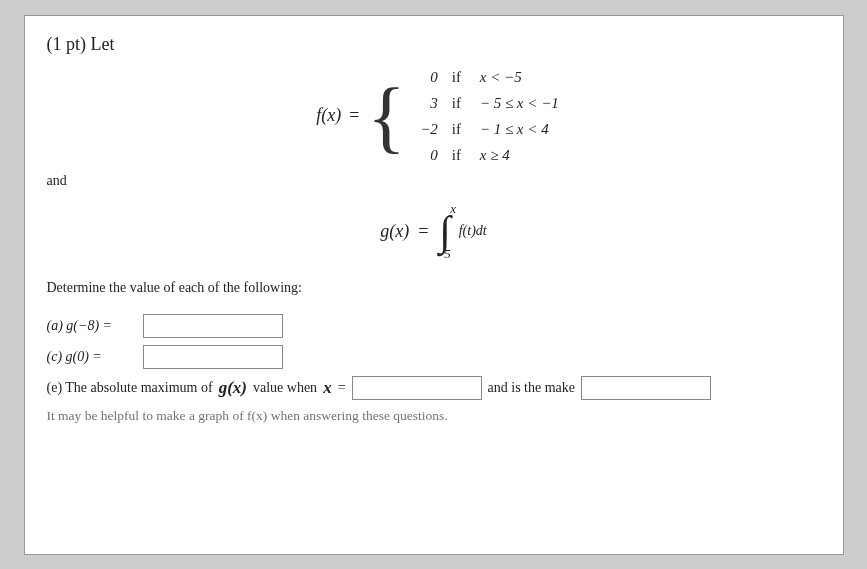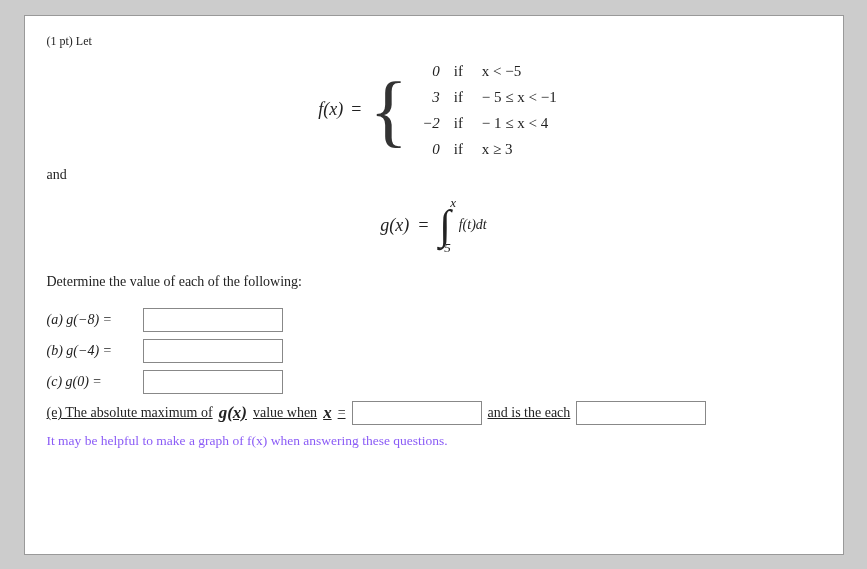--- a/index.html
+++ b/index.html
@@ -21,21 +21,21 @@
       background: #fff;
       border: 1px solid #999;
       width: 820px;
       min-height: 540px;
       padding: 18px 22px 18px 22px;
       font-size: 15px;
       color: #222;
     }
 
     .problem-header {
-      font-size: 12px;
+      font-size: 18px;
       margin-bottom: 9px;
     }
 
     .math-block {
       display: flex;
       justify-content: center;
       align-items: center;
       margin: 10px 0 6px 0;
     }
 
@@ -86,20 +86,21 @@
       font-style: italic;
       font-size: 15px;
     }
 
     .case-if {
       font-style: normal;
       min-width: 14px;
     }
 
     .case-cond {
+      font-style: italic;
       font-size: 15px;
       white-space: nowrap;
     }
 
     .and-label {
       font-size: 14px;
       margin: 0 0 4px 0;
     }
 
     .gx-block {
@@ -171,36 +172,35 @@
       outline: none;
     }
 
     .part-e-row {
       display: flex;
       align-items: center;
       font-size: 14px;
       gap: 6px;
       margin-top: 4px;
       flex-wrap: wrap;
-      text-decoration: underline;
     }
 
     .part-e-input {
       border: 1px solid #888;
       width: 130px;
       height: 24px;
       padding: 0 4px;
       font-size: 14px;
       outline: none;
     }
 
     .hint-text {
       font-size: 13.5px;
       margin-top: 8px;
-      color: #8b5cf6;
+      color: #737373;
     }
 
     .math-italic {
       font-style: italic;
     }
 
     .bold-italic {
       font-style: italic;
       font-weight: bold;
       font-size: 17px;
@@ -230,21 +230,21 @@
           <span class="case-cond">− 5 ≤ x &lt; −1</span>
         </div>
         <div class="case-row">
           <span class="case-val">−2</span>
           <span class="case-if">if</span>
           <span class="case-cond">− 1 ≤ x &lt; 4</span>
         </div>
         <div class="case-row">
           <span class="case-val">0</span>
           <span class="case-if">if</span>
-          <span class="case-cond">x ≥ 3</span>
+          <span class="case-cond">x ≥ 4</span>
         </div>
       </div>
     </div>
   </div>
 
   <div class="and-label">and</div>
 
   <div class="gx-block">
     <span class="math-italic">g(x)</span>
     <span style="margin: 0 8px;">=</span>
@@ -258,34 +258,30 @@
     </div>
   </div>
 
   <div class="determine-text">Determine the value of each of the following:</div>
 
   <div class="answer-row">
     <span class="answer-label math-italic">(a) <i>g</i>(−8) =</span>
     <input class="answer-input" type="text" value="" style="">
   </div>
   <div class="answer-row">
-    <span class="answer-label math-italic">(b) <i>g</i>(−4) =</span>
-    <input class="answer-input" type="text" value="" style="">
-  </div>
-  <div class="answer-row">
     <span class="answer-label math-italic">(c) <i>g</i>(0) =</span>
     <input class="answer-input" type="text" value="" style="">
   </div>
 
   <div class="part-e-row">
     <span>(e) The absolute maximum of</span>
     <span class="bold-italic">g(x)</span>
     <span>value when</span>
     <span class="bold-italic">x</span>
     <span>=</span>
     <input class="part-e-input" type="text" value="" style="">
-    <span>and is the each</span>
+    <span>and is the make</span>
     <input class="part-e-input" type="text" value="" style="">
   </div>
 
   <div class="hint-text">It may be helpful to make a graph of f(x) when answering these questions.</div>
 
 </div>
 
 </body></html>

